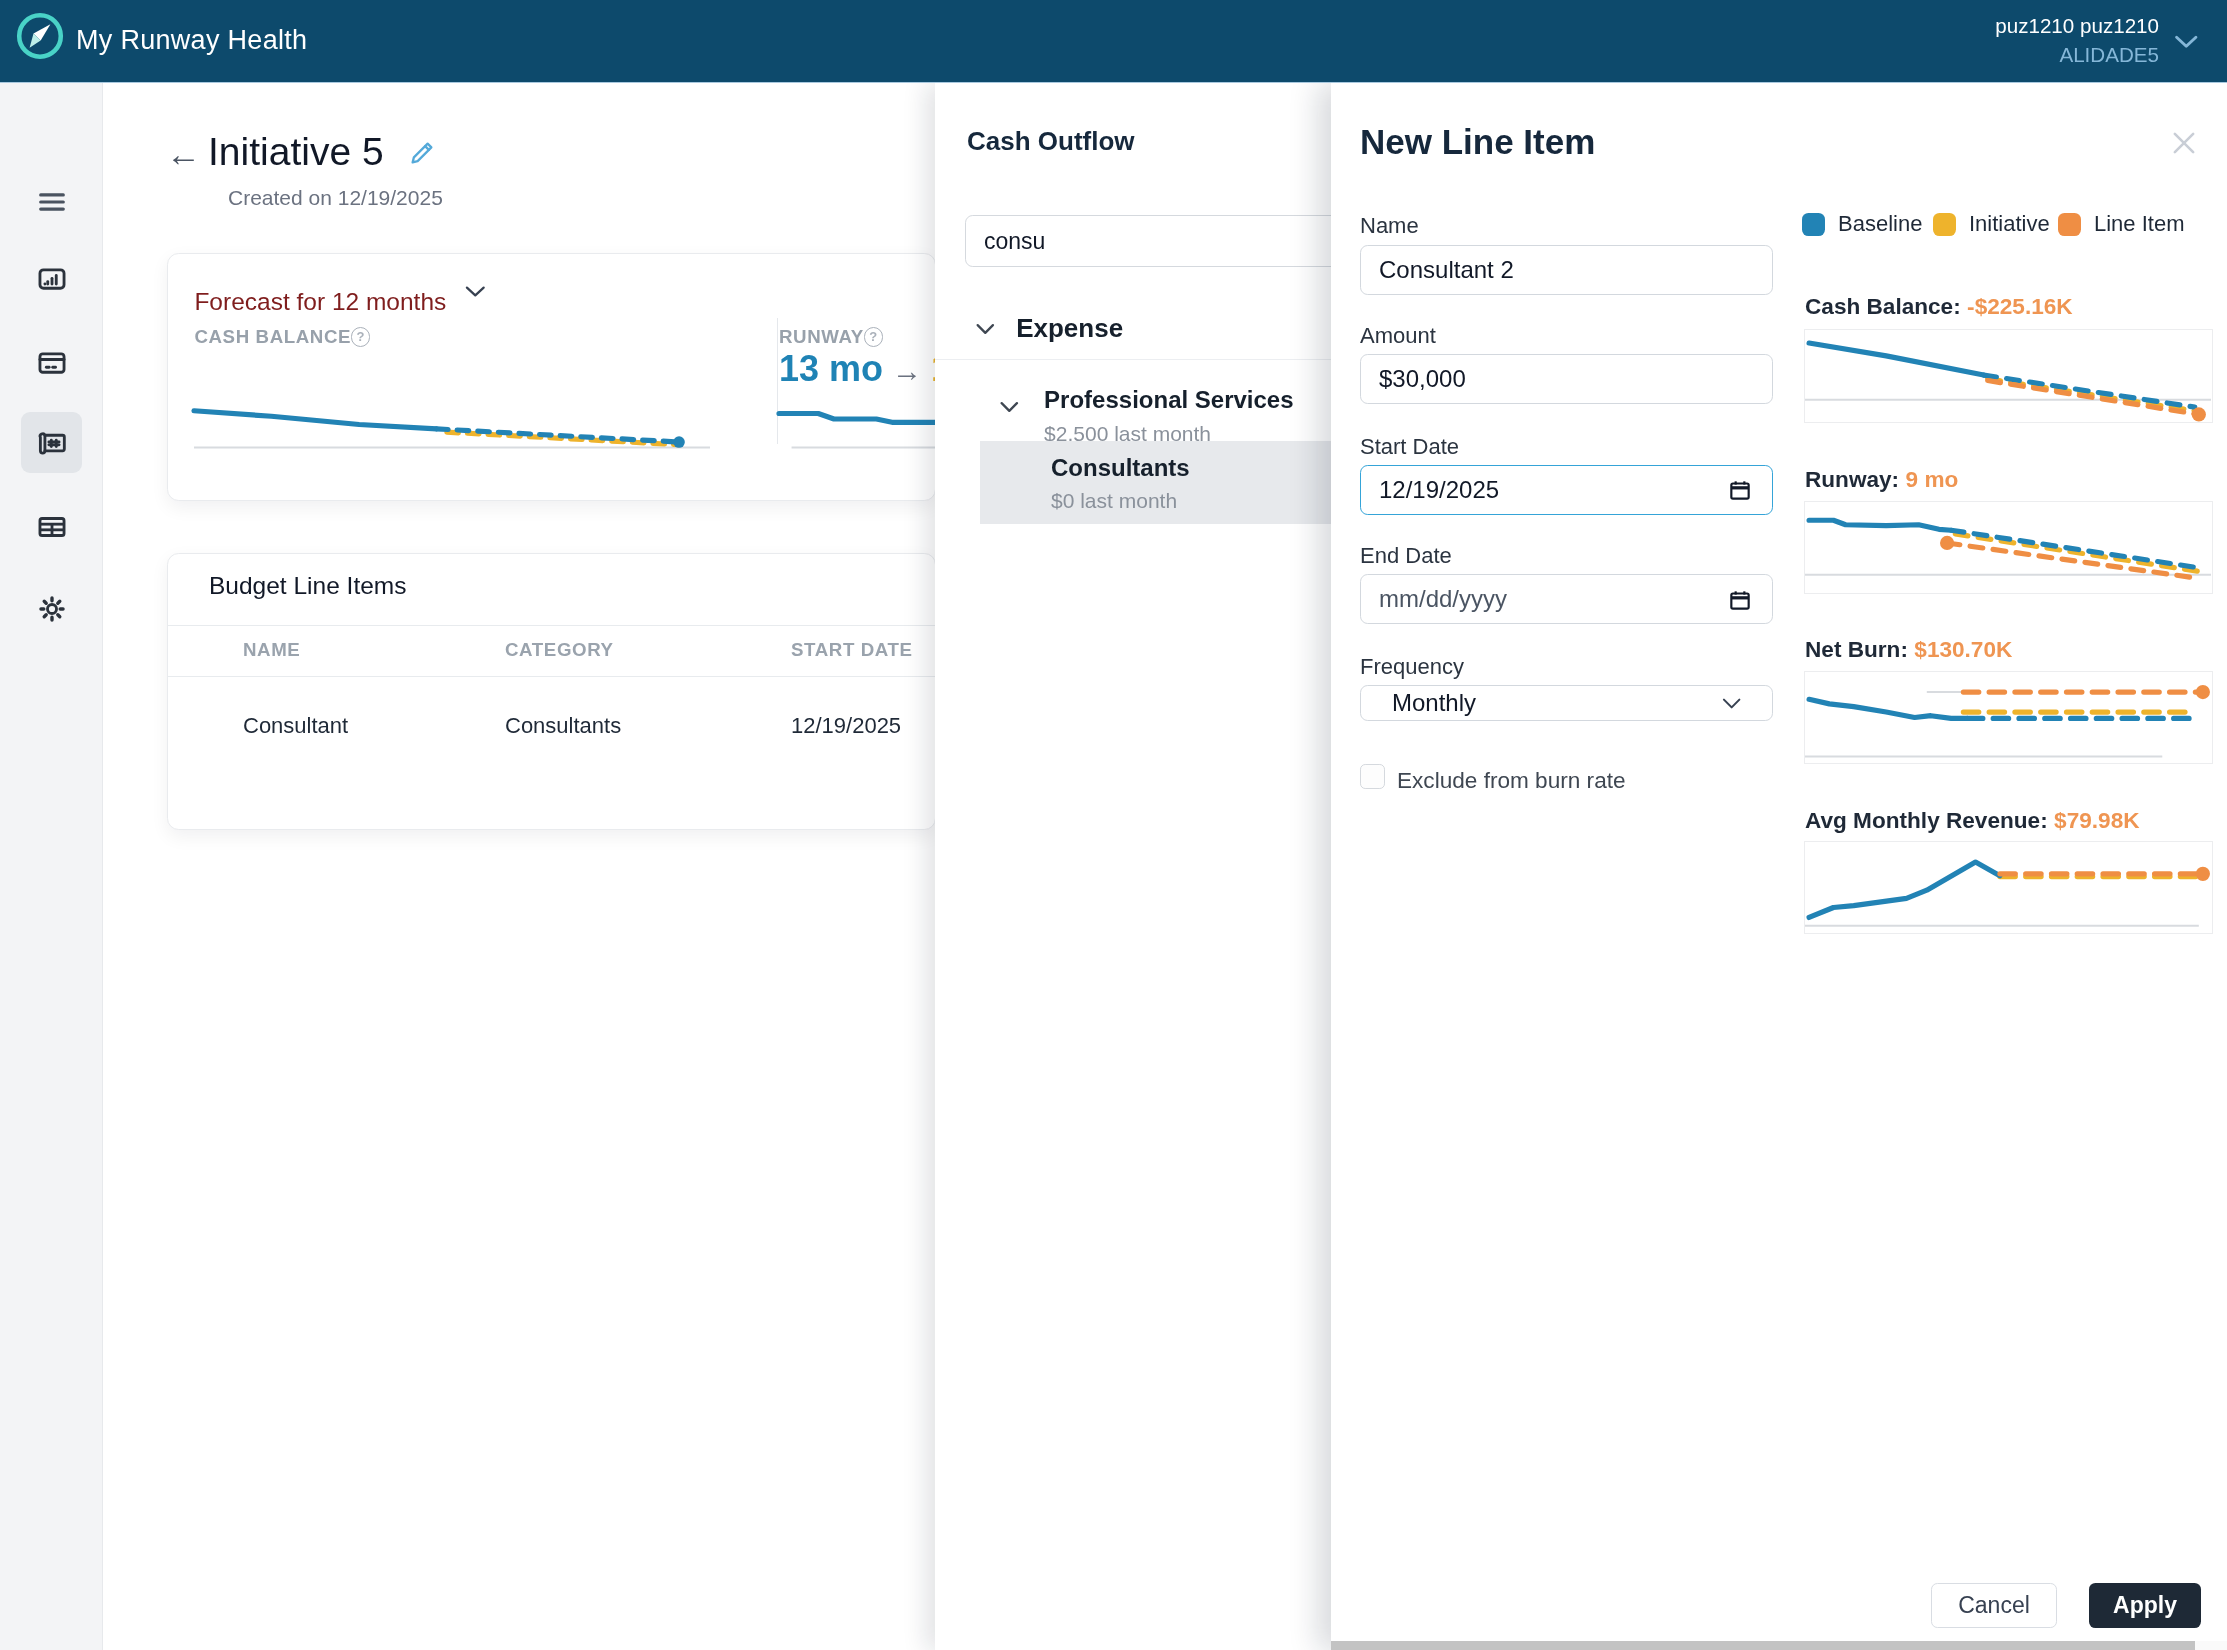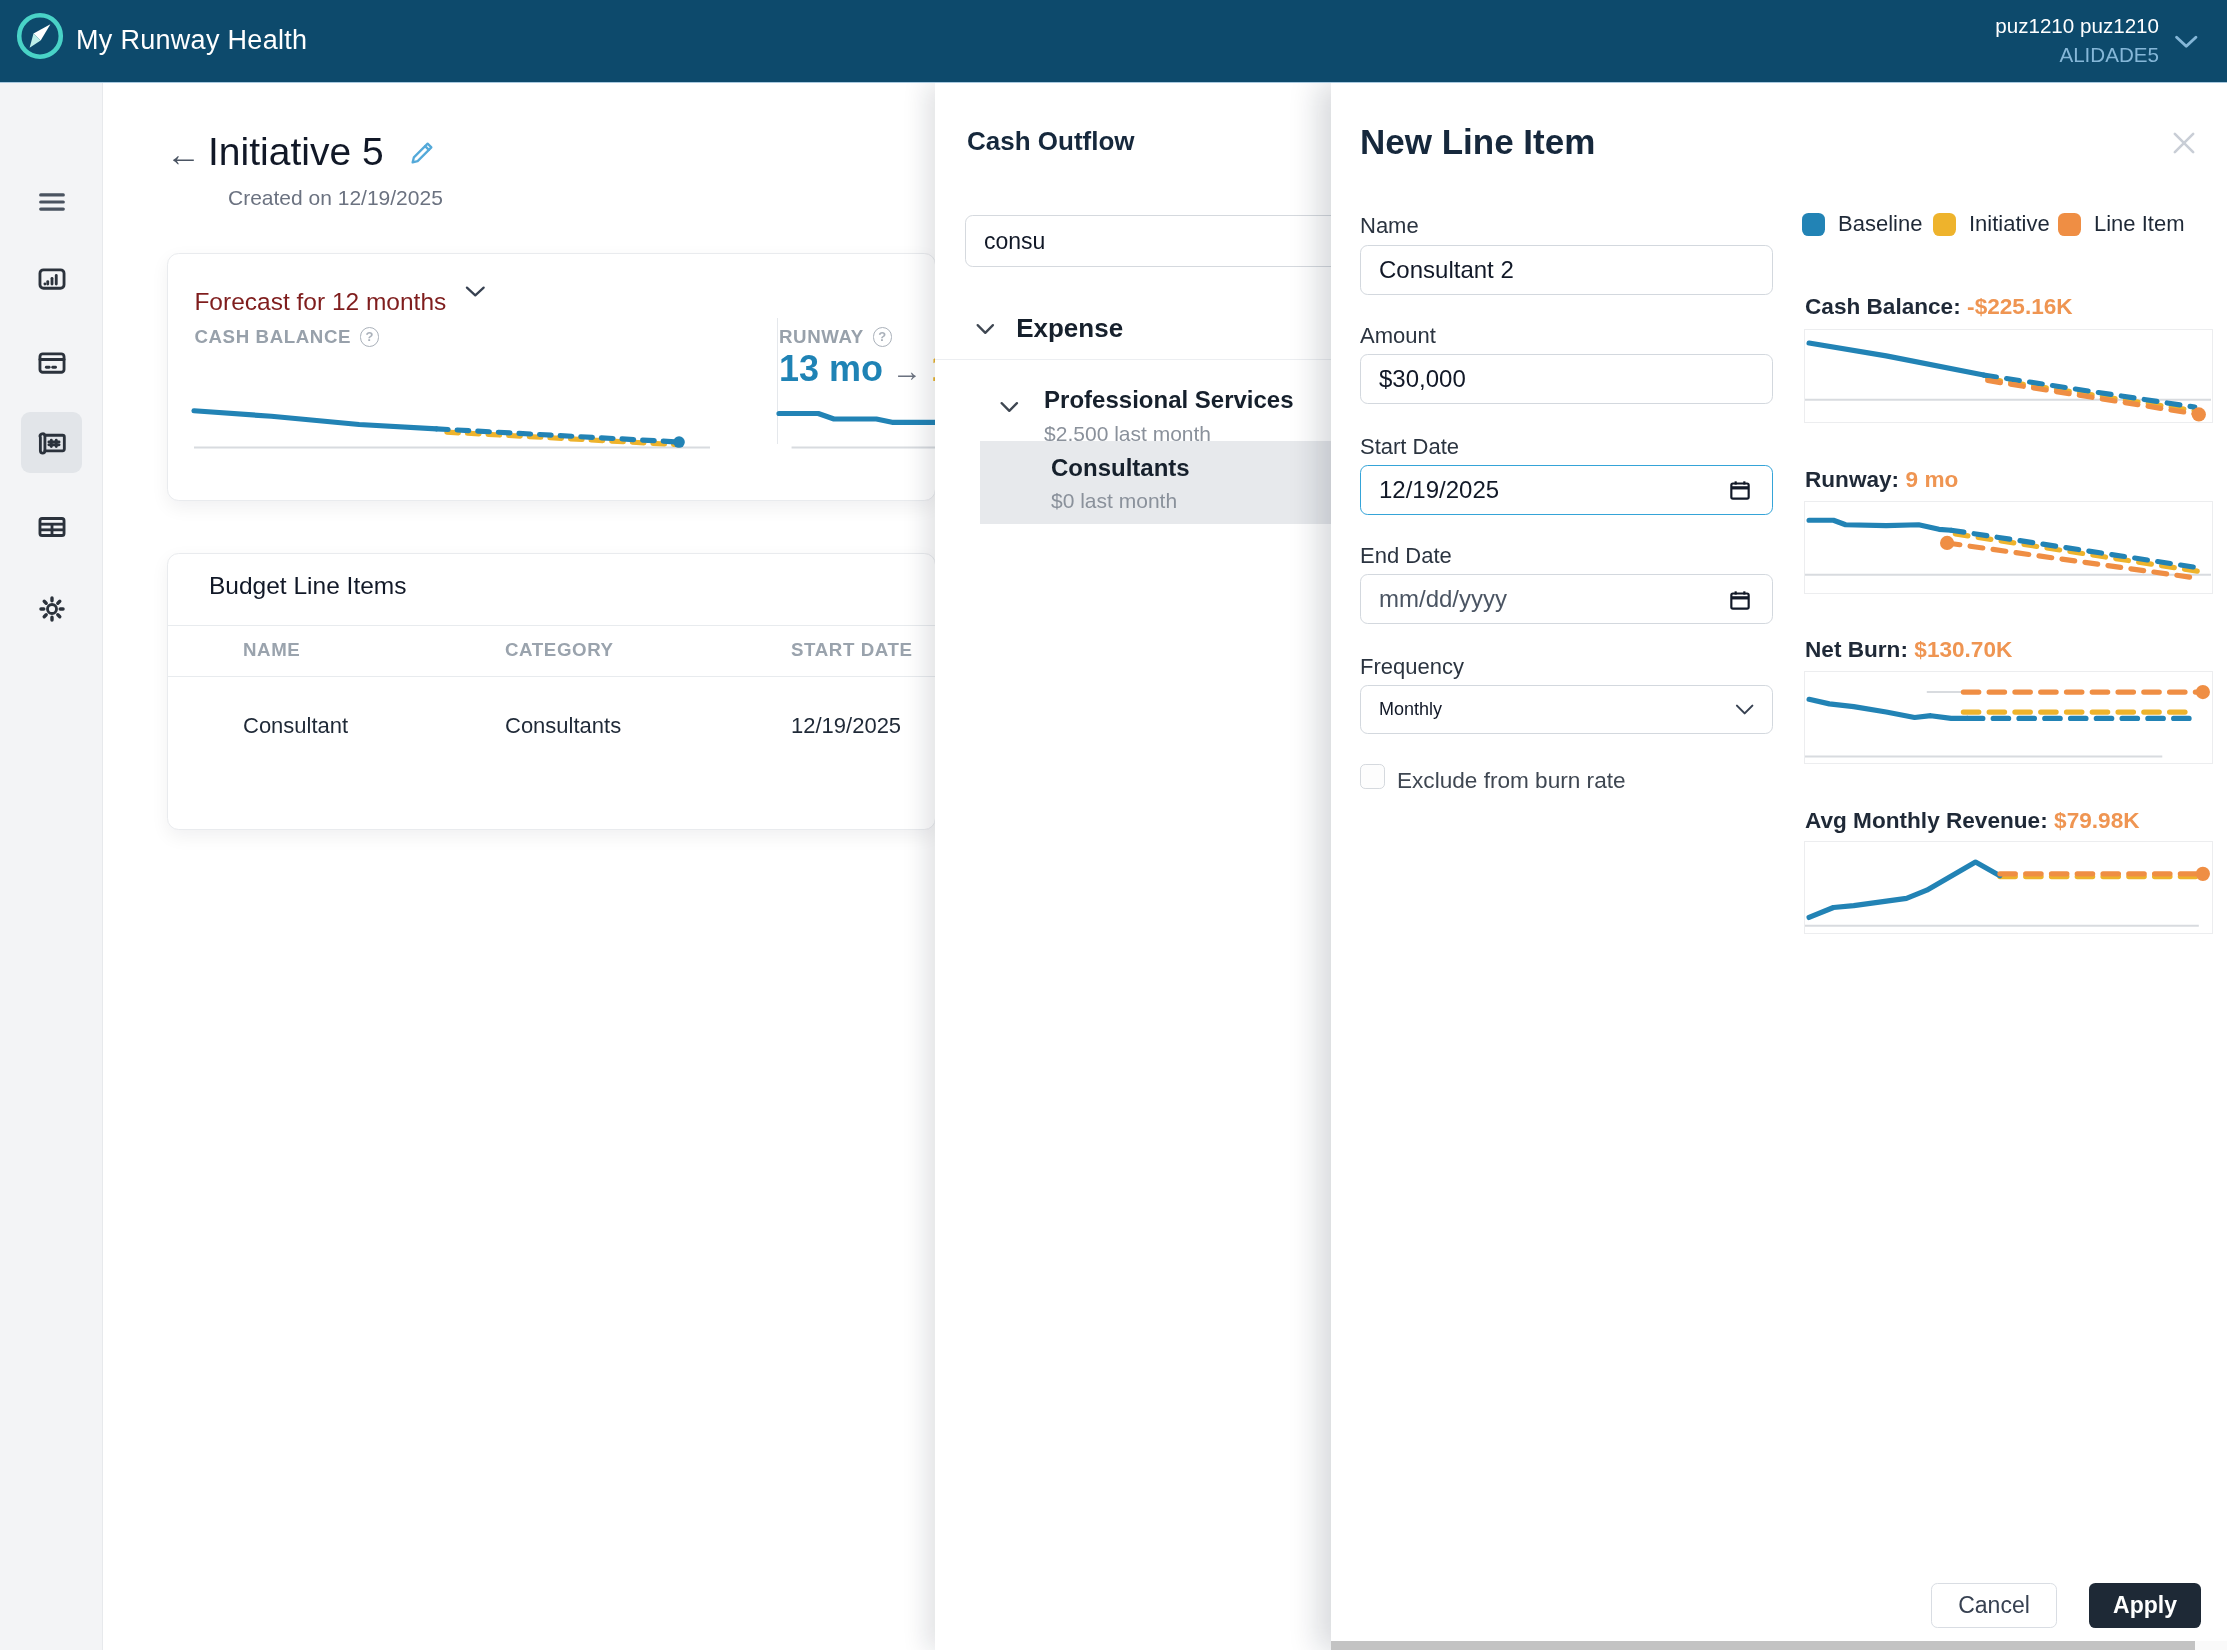--- a/index.html
+++ b/index.html
@@ -22,21 +22,21 @@
   
   .back{position:absolute;left:166px;top:134px;font-size:35px;color:#4b5563;}
   .ptitle{position:absolute;left:208px;top:130px;font-size:39px;color:#111827;font-weight:500;}
   .pencil{position:absolute;left:407px;top:138px;}
   .created{position:absolute;left:228px;top:186px;font-size:21px;color:#6b7280;}
 
   .card{position:absolute;background:#fff;border:1.3px solid #e9ebee;border-radius:11.6px;box-shadow:0 6.4px 18px rgba(15,23,42,.06);}
   .fcard{left:167px;top:253px;width:769px;height:248px;}
   .ftitle{position:absolute;left:26.4px;top:22px;font-size:24.5px;font-weight:500;color:#7f1d1d;margin-top:12px;}
   .fchev{position:absolute;left:297px;top:31px;}
-  .klabel{position:absolute;font-size:18.7px;font-weight:700;letter-spacing:0.6px;color:#98a1ab;display:flex;align-items:center;gap:9px;}
+  .klabel{position:absolute;font-size:18.7px;font-weight:700;letter-spacing:0.6px;color:#98a1ab;display:flex;align-items:center;gap:0;}
   .help{display:inline-flex;width:19.3px;height:19.3px;border:1.3px solid #aab1ba;border-radius:50%;color:#aab1ba;font-size:13px;align-items:center;justify-content:center;font-weight:600;}
   .bignums{position:absolute;font-size:36px;font-weight:700;white-space:nowrap;}
   .bignums .from{color:#1f83b5;}
   .bignums .arw{color:#6b7280;font-weight:400;font-size:30px;padding:0 9px;}
   .bignums .to{color:#e9b32a;}
   .vdiv{position:absolute;left:609px;top:64px;width:1.3px;height:126px;background:#e5e8ec;}
 
   .bcard{left:167px;top:553px;width:769px;height:277px;}
   .btitle{position:absolute;left:41px;top:18px;font-size:24.5px;font-weight:500;color:#111827;}
   .bline{position:absolute;left:0;width:100%;height:1.3px;background:#e8ebee;}
@@ -59,21 +59,21 @@
 
   
   .md{position:absolute;left:1331px;top:83px;width:896px;height:1568px;background:#fff;box-shadow:-13px 0 28px rgba(15,23,42,.16);z-index:30;}
   .md .mtitle{position:absolute;left:29px;top:39px;font-size:35px;font-weight:600;color:#16283c;}
   .md .close{position:absolute;left:836px;top:43px;width:34px;height:34px;cursor:pointer;}
   .flabel{position:absolute;left:29px;font-size:22px;color:#2b3440;}
   .finput{position:absolute;left:29px;width:413px;height:50px;border:1.3px solid #d3d8de;border-radius:7.7px;font-size:24px;color:#111827;padding:0 18px;outline:none;background:#fff;}
   .finput::placeholder{color:#4b5563;opacity:1;}
   .finput.focused{border:1.9px solid #35a4d8;}
   .calic{position:absolute;pointer-events:none;}
-  .fselect{position:absolute;left:29px;width:413px;height:49px;border:1.3px solid #d3d8de;border-radius:7.7px;background:#fff;display:flex;align-items:center;padding:0 18px;font-size:18px;color:#111827;cursor:pointer;}
+  .fselect{position:absolute;left:29px;width:413px;height:36px;border:1.3px solid #d3d8de;border-radius:7.7px;background:#fff;display:flex;align-items:center;padding:0 31px;font-size:24px;color:#111827;cursor:pointer;}
   .fselect .sv{flex:1;}
   .cbx{position:absolute;left:29px;width:24.5px;height:24.5px;border:1.3px solid #d5d9de;border-radius:5.2px;background:#fdfdfd;cursor:pointer;}
   .cbl{position:absolute;left:66px;font-size:22.6px;color:#3f4752;}
 
   .leg{position:absolute;top:128px;display:flex;align-items:center;}
   .leg .sw{width:23px;height:23px;border-radius:6.4px;}
   .leg .lt{font-size:22px;color:#1f2937;margin:0 0 0 13px;}
   .statlbl{position:absolute;left:474px;font-size:22.6px;font-weight:600;color:#1f2937;white-space:nowrap;}
   .statlbl .ov{color:#ef9552;margin-left:6.4px;}
   .chartbox{position:absolute;left:473px;width:409px;height:94px;background:#fff;border:1.3px solid #ecedef;}

